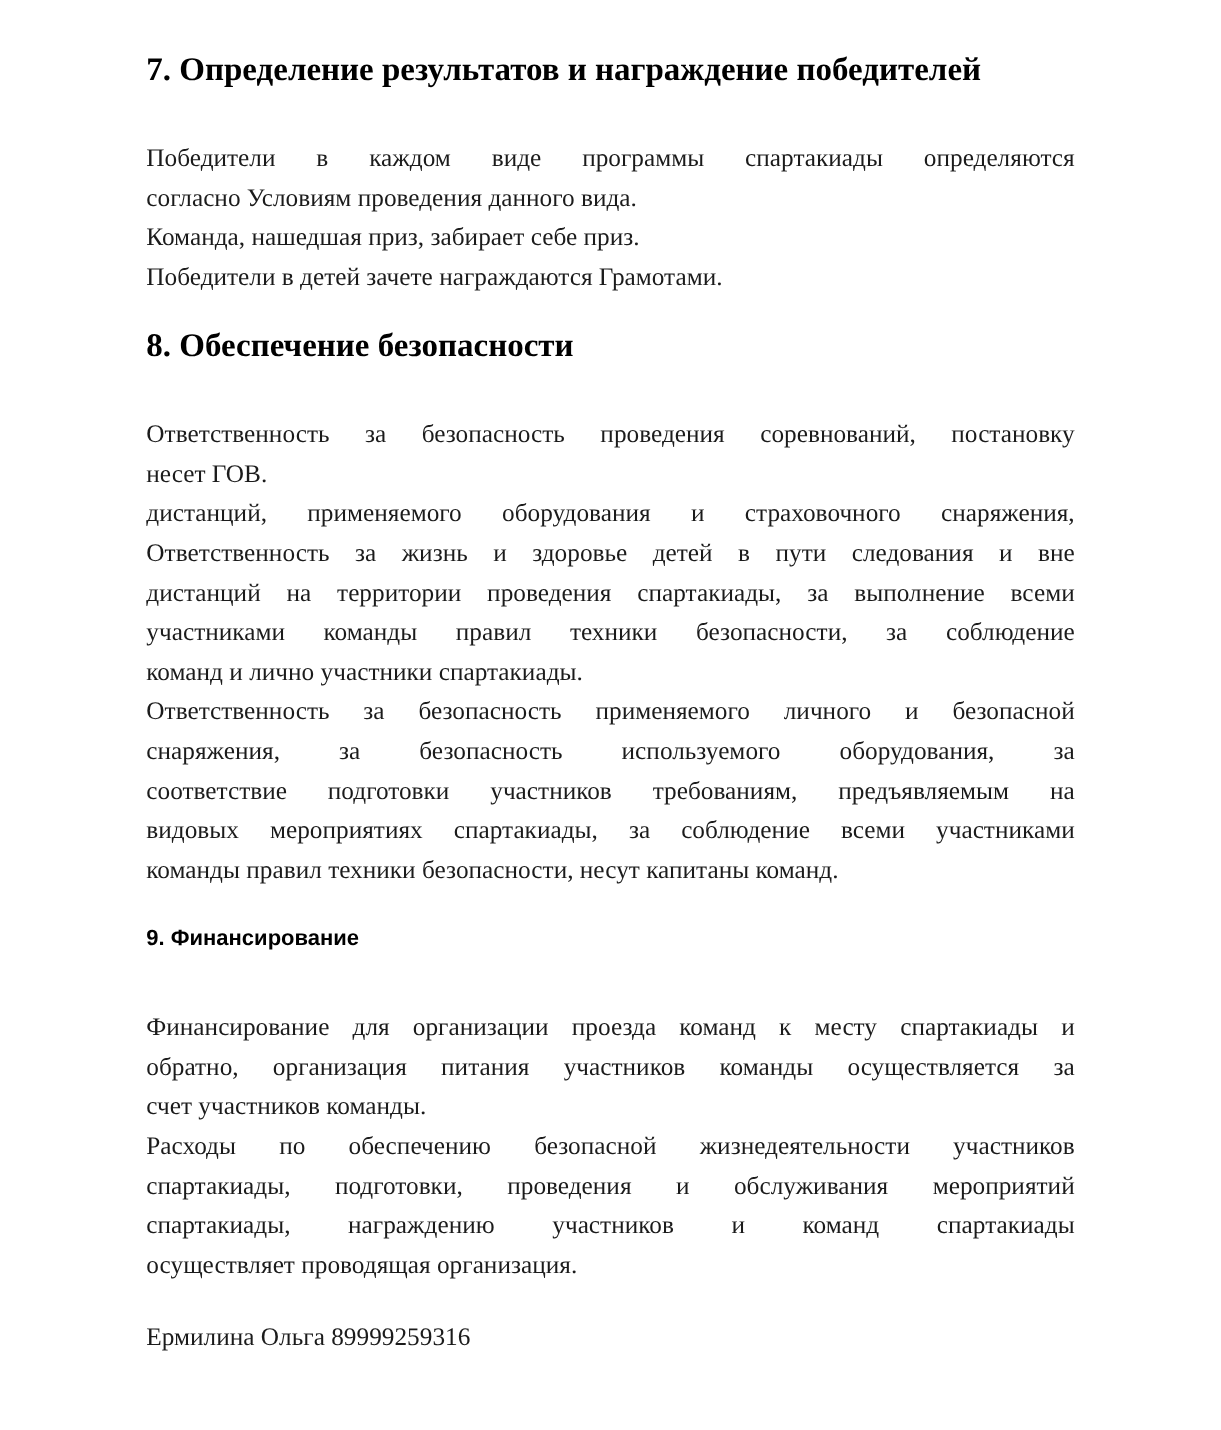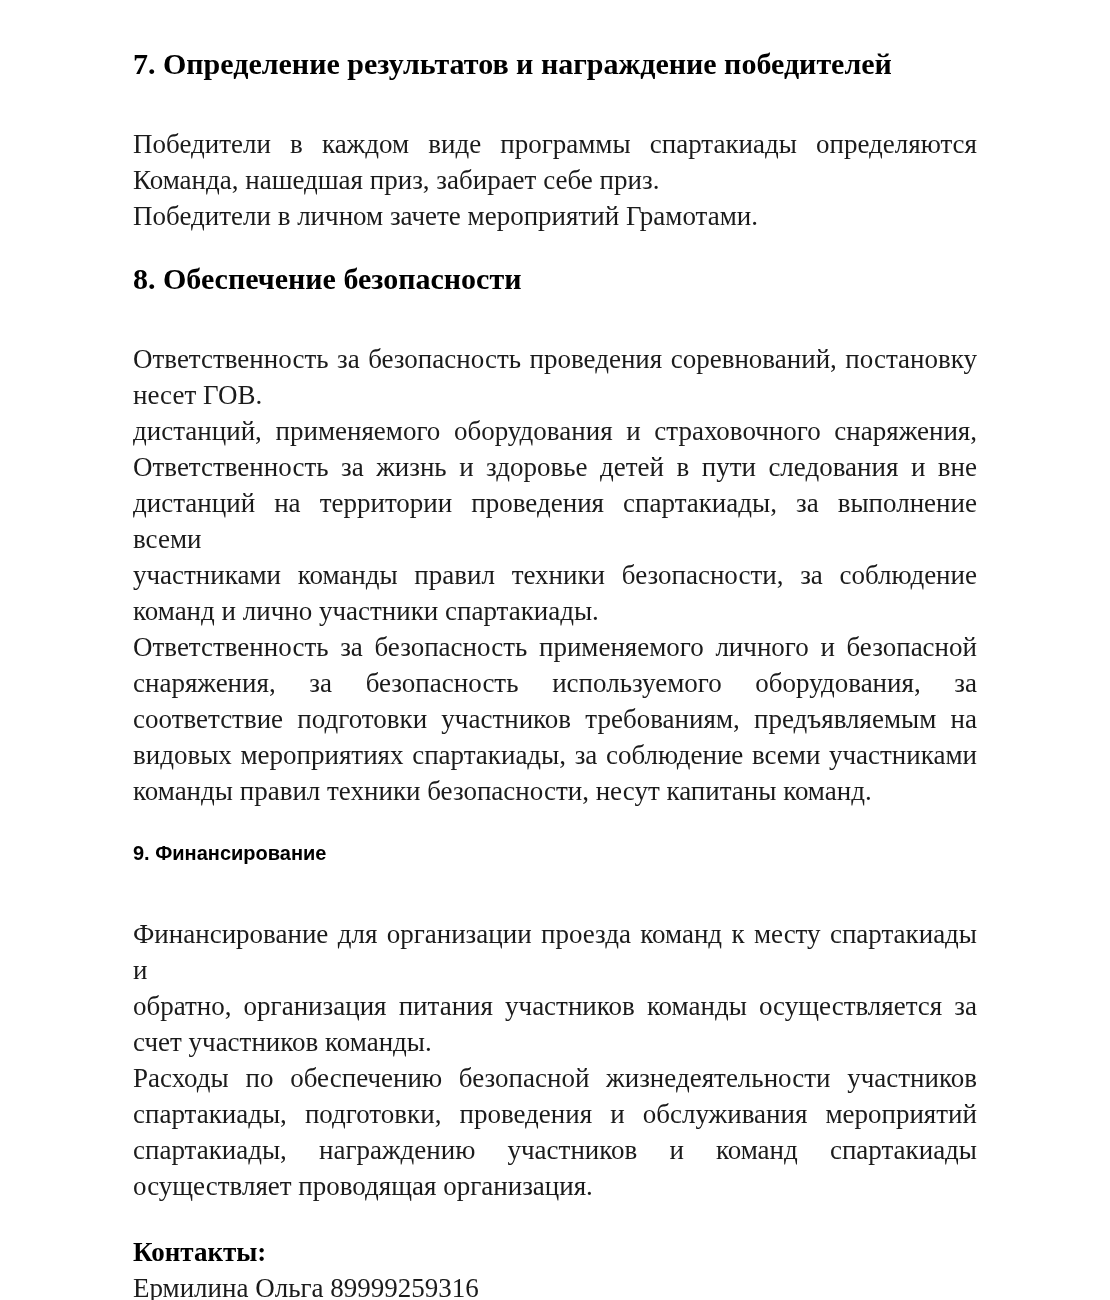--- a/index.html
+++ b/index.html
@@ -36,21 +36,21 @@
     font-size: 20px;
     line-height: 33px;
   }
   .section-body {
     margin: 0;
   }
   .paragraph {
     margin: 0;
   }
   .line {
-    font-size: 27px;
+    font-size: 23px;
     line-height: 36px;
     width: 844px;
   }
   .just {
     text-align: justify;
     text-align-last: justify;
   }
   .contacts {
     margin-top: 30px;
   }
@@ -61,26 +61,27 @@
 </style>
 </head>
 <body>
 
 <div class="page">
   <div id="sections">
       <div class="heading hd-serif">7. Определение результатов и награждение победителей</div>
       <div class="section-body">
         <div class="paragraph">
           <div class="line just">Победители в каждом виде программы спартакиады определяются</div>
+          <div class="line">согласно Условиям проведения данного вида.</div>
         </div>
         <div class="paragraph">
           <div class="line">Команда, нашедшая приз, забирает себе приз.</div>
         </div>
         <div class="paragraph">
-          <div class="line">Победители в личном зачете мероприятий Грамотами.</div>
+          <div class="line">Победители в детей зачете награждаются Грамотами.</div>
         </div>
       </div>
       <div class="heading hd-serif">8. Обеспечение безопасности</div>
       <div class="section-body">
         <div class="paragraph">
           <div class="line just">Ответственность за безопасность проведения соревнований, постановку</div>
           <div class="line">несет ГОВ.</div>
           <div class="line just">дистанций, применяемого оборудования и страховочного снаряжения,</div>
         </div>
         <div class="paragraph">
@@ -106,16 +107,15 @@
         </div>
         <div class="paragraph">
           <div class="line just">Расходы по обеспечению безопасной жизнедеятельности участников</div>
           <div class="line just">спартакиады, подготовки, проведения и обслуживания мероприятий</div>
           <div class="line just">спартакиады, награждению участников и команд спартакиады</div>
           <div class="line">осуществляет проводящая организация.</div>
         </div>
       </div>
     </div>
   <div class="contacts">
-    <div class="line bold">Контакты:</div>
     <div class="line">Ермилина Ольга 89999259316</div>
   </div>
 </div>
 
 </body></html>

